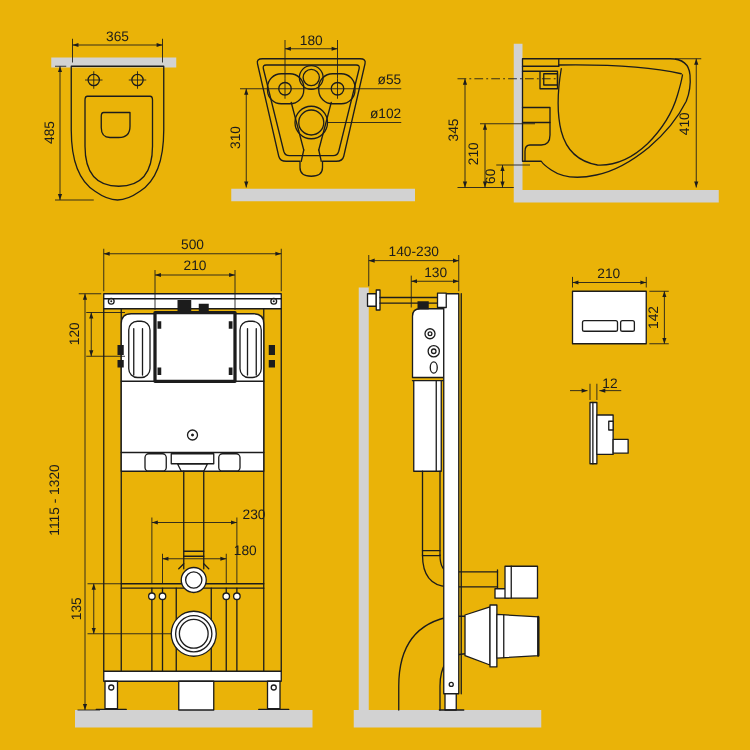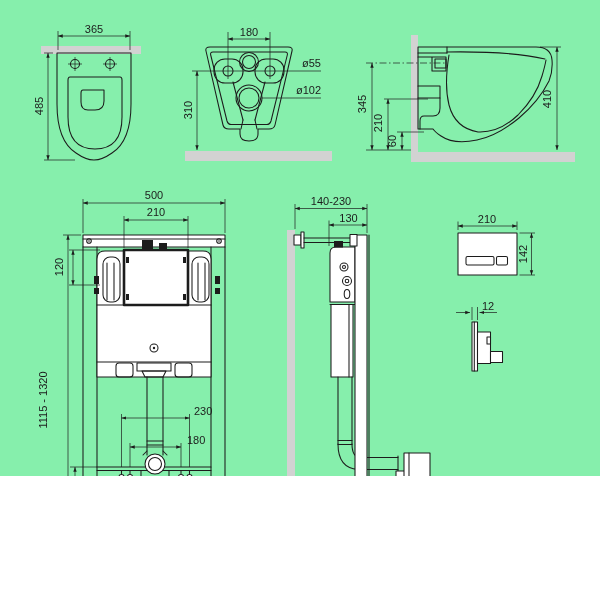--- a/index.html
+++ b/index.html
@@ -1,16 +1,16 @@
 <!DOCTYPE html>
 <html><head>
 <meta charset="utf-8">
 <style>
   html,body { margin:0; padding:0; background:#fff; }
-  .canvas { position:relative; width:600px; height:476px; background:#86efac; overflow:hidden; }
+  .canvas { position:relative; width:600px; height:600px; background:#eab308; overflow:hidden; }
   svg { display:block; }
   .o  { fill:none; stroke:#1c1c1c; stroke-width:1.05; stroke-linejoin:round; stroke-linecap:round; }
   .ow { fill:#ffffff; stroke:#1c1c1c; stroke-width:1.05; stroke-linejoin:round; }
   .d  { fill:none; stroke:#1c1c1c; stroke-width:.7; }
   .b  { fill:#1c1c1c; stroke:none; }
   .g  { fill:#d2d2d2; stroke:none; }
   .t  { font:11px "Liberation Sans", sans-serif; fill:#1c1c1c; }
   .tm { text-anchor:middle; }
   .te { text-anchor:end; }
   .thick { stroke-width:2.6; }

